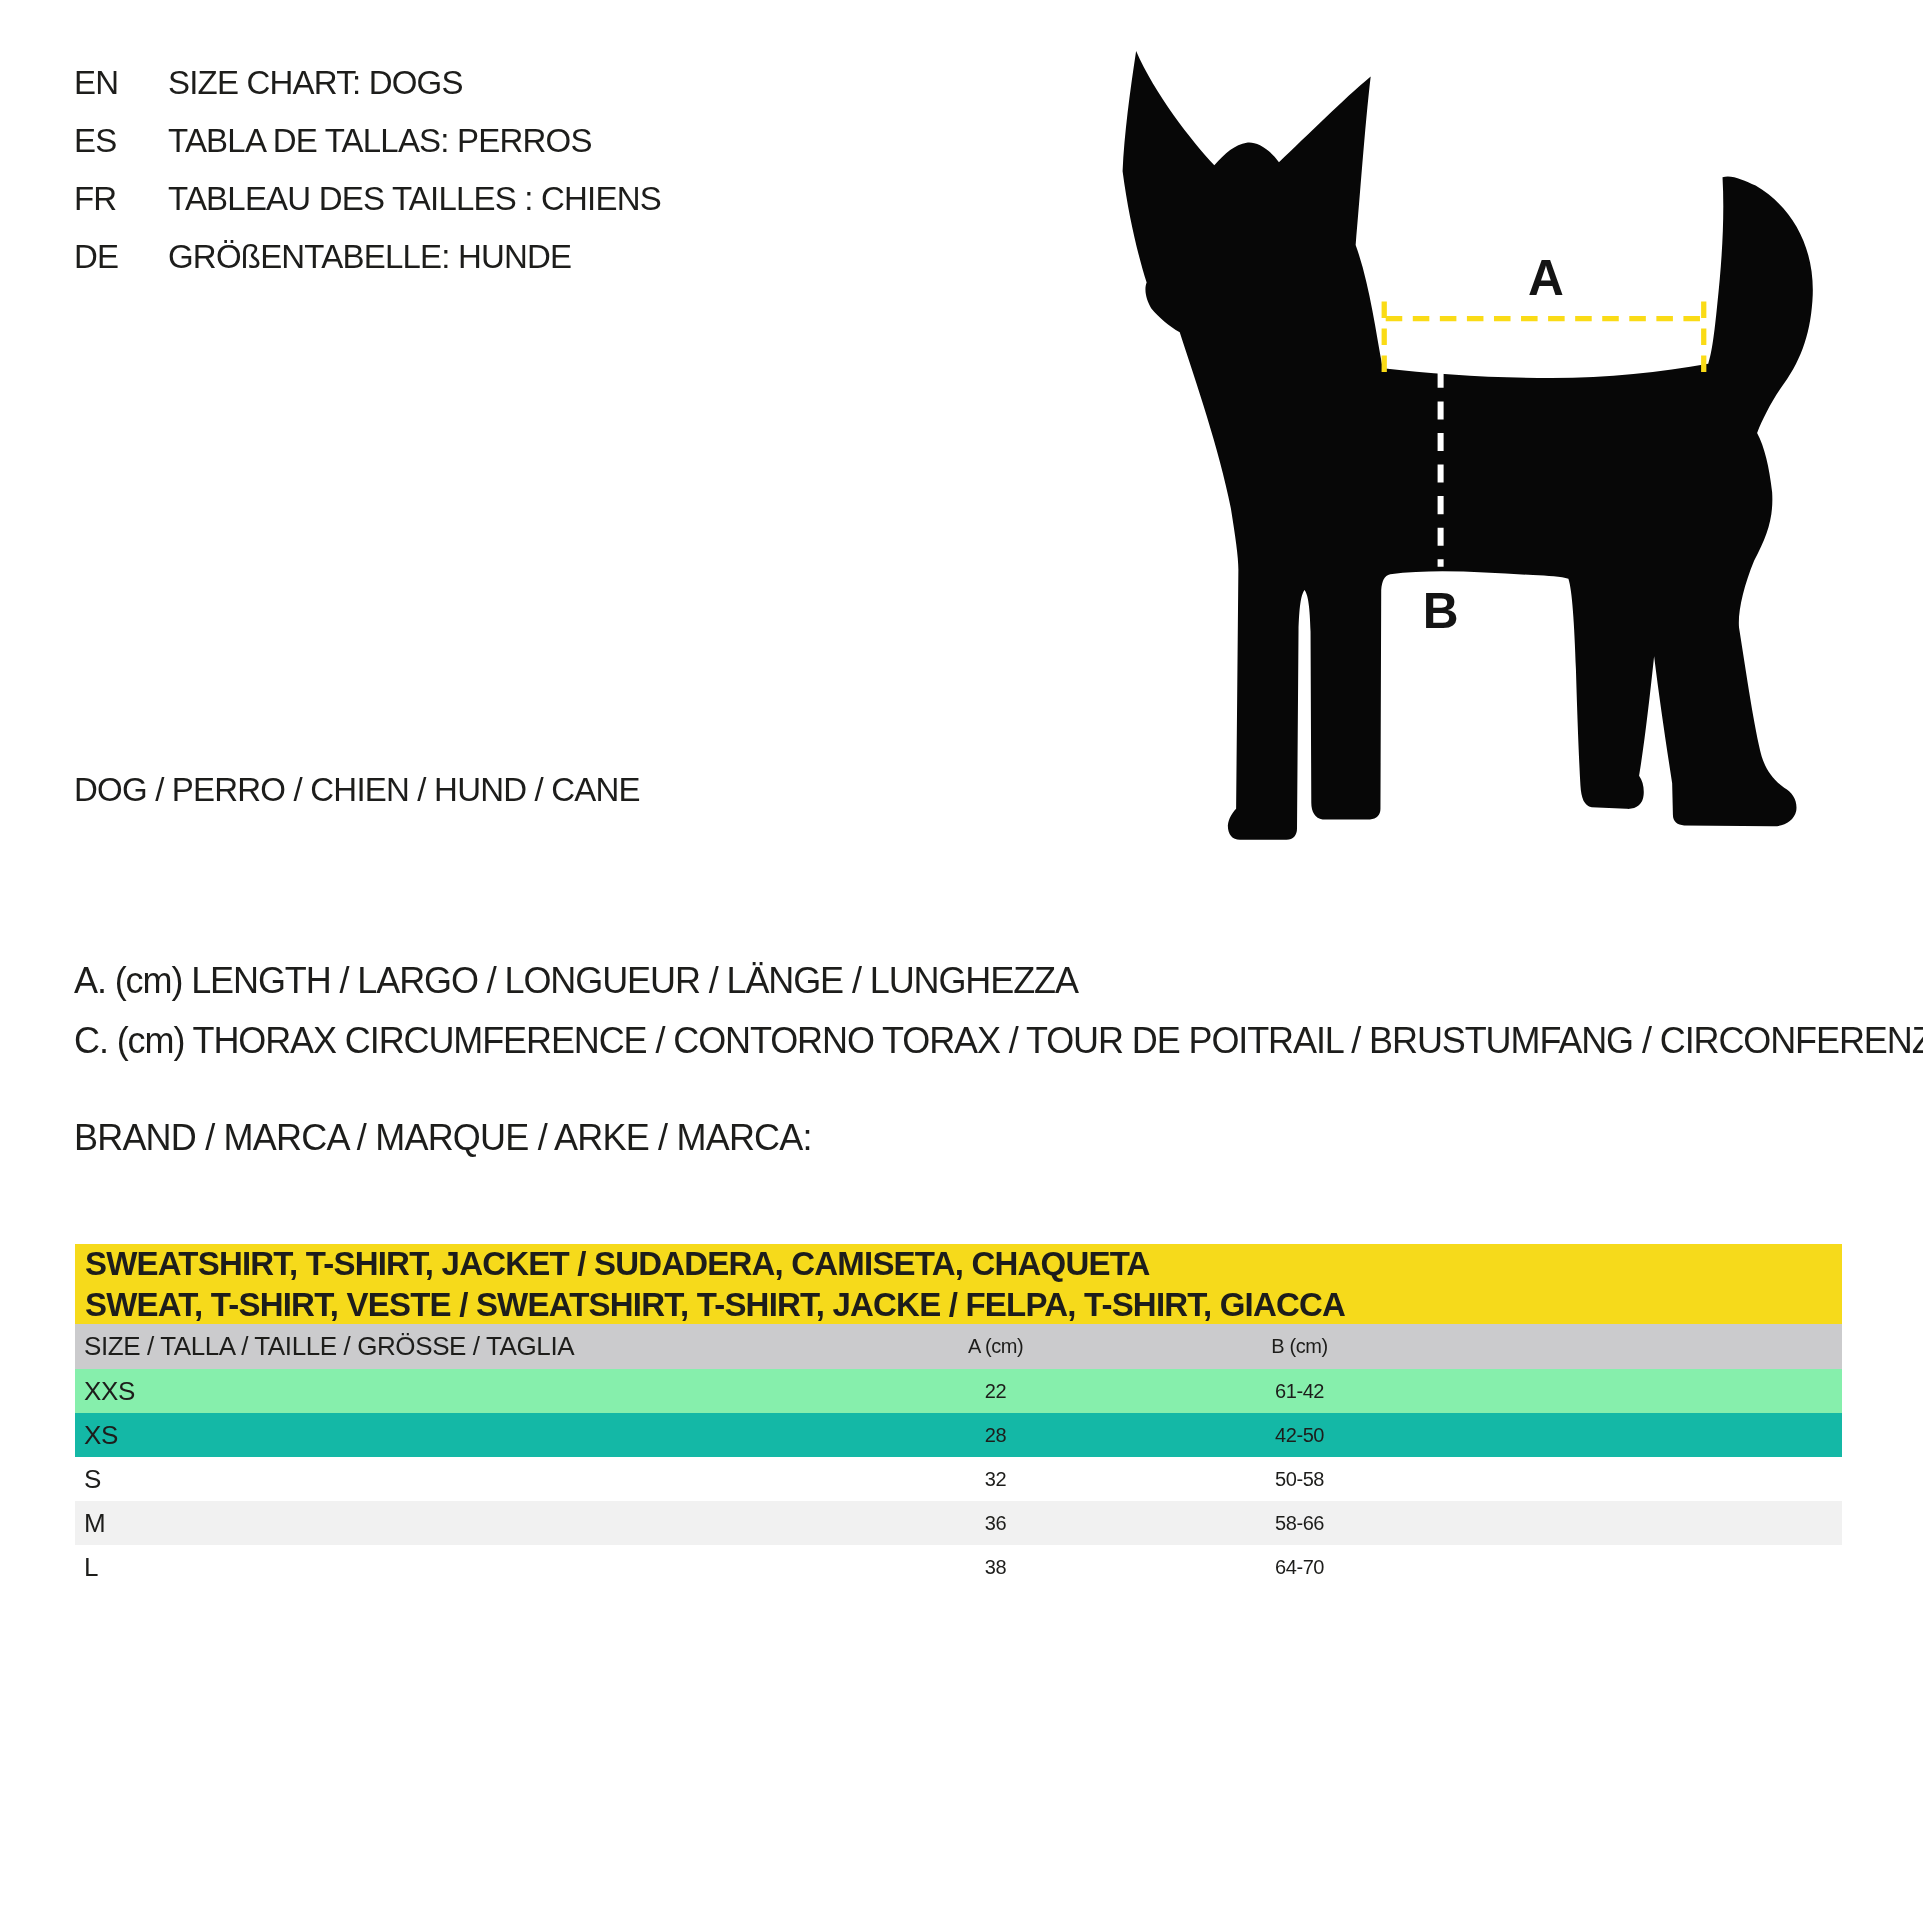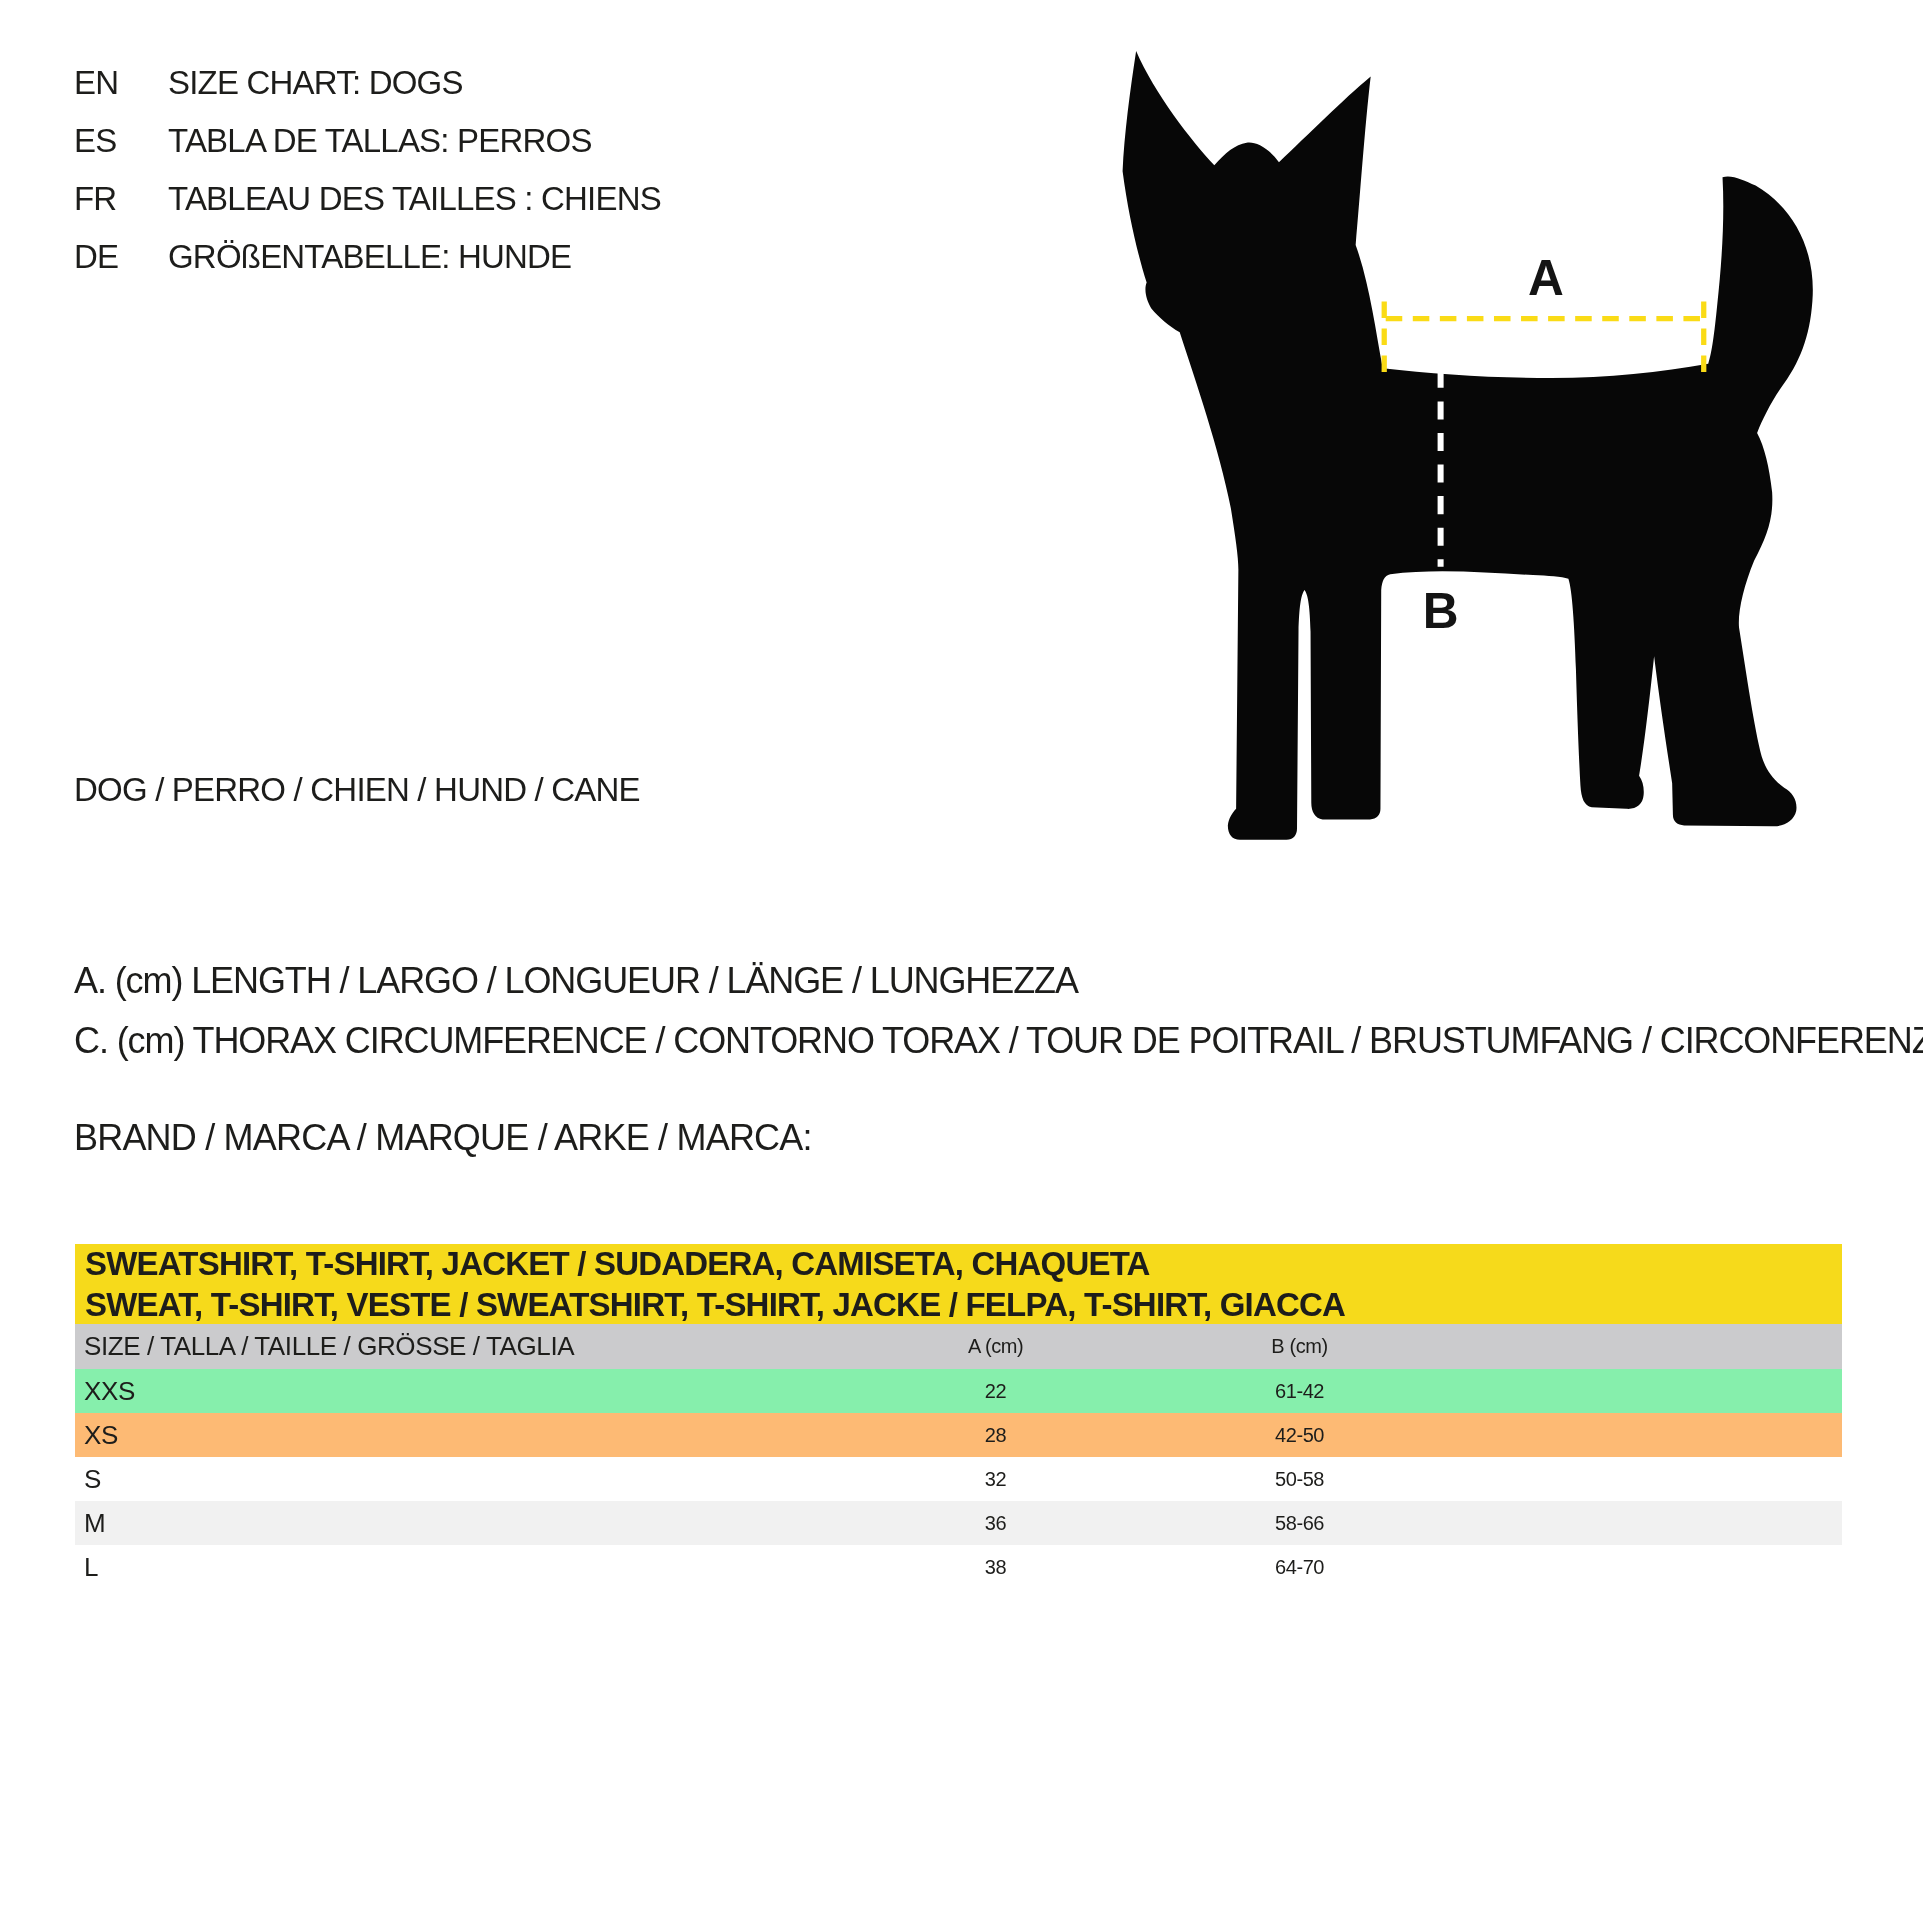--- a/index.html
+++ b/index.html
@@ -138,21 +138,21 @@
     <div class="tbl-subhead" style="background: rgb(203, 203, 205);">
       <span class="c-size">SIZE / TALLA / TAILLE / GRÖSSE / TAGLIA</span>
       <span class="c-a">A (cm)</span>
       <span class="c-b">B (cm)</span>
     </div>
     <div class="tbl-row" style="background: #86efac;">
       <span class="c-size">XXS</span>
       <span class="c-a">22</span>
       <span class="c-b">61-42</span>
     </div>
-    <div class="tbl-row alt" style="background: #fdba74;">
+    <div class="tbl-row alt" style="background: #14b8a6;">
       <span class="c-size">XS</span>
       <span class="c-a">28</span>
       <span class="c-b">42-50</span>
     </div>
     <div class="tbl-row" style="background: rgb(255, 255, 255);">
       <span class="c-size">S</span>
       <span class="c-a">32</span>
       <span class="c-b">50-58</span>
     </div>
     <div class="tbl-row alt" style="background: rgb(241, 241, 241);">

